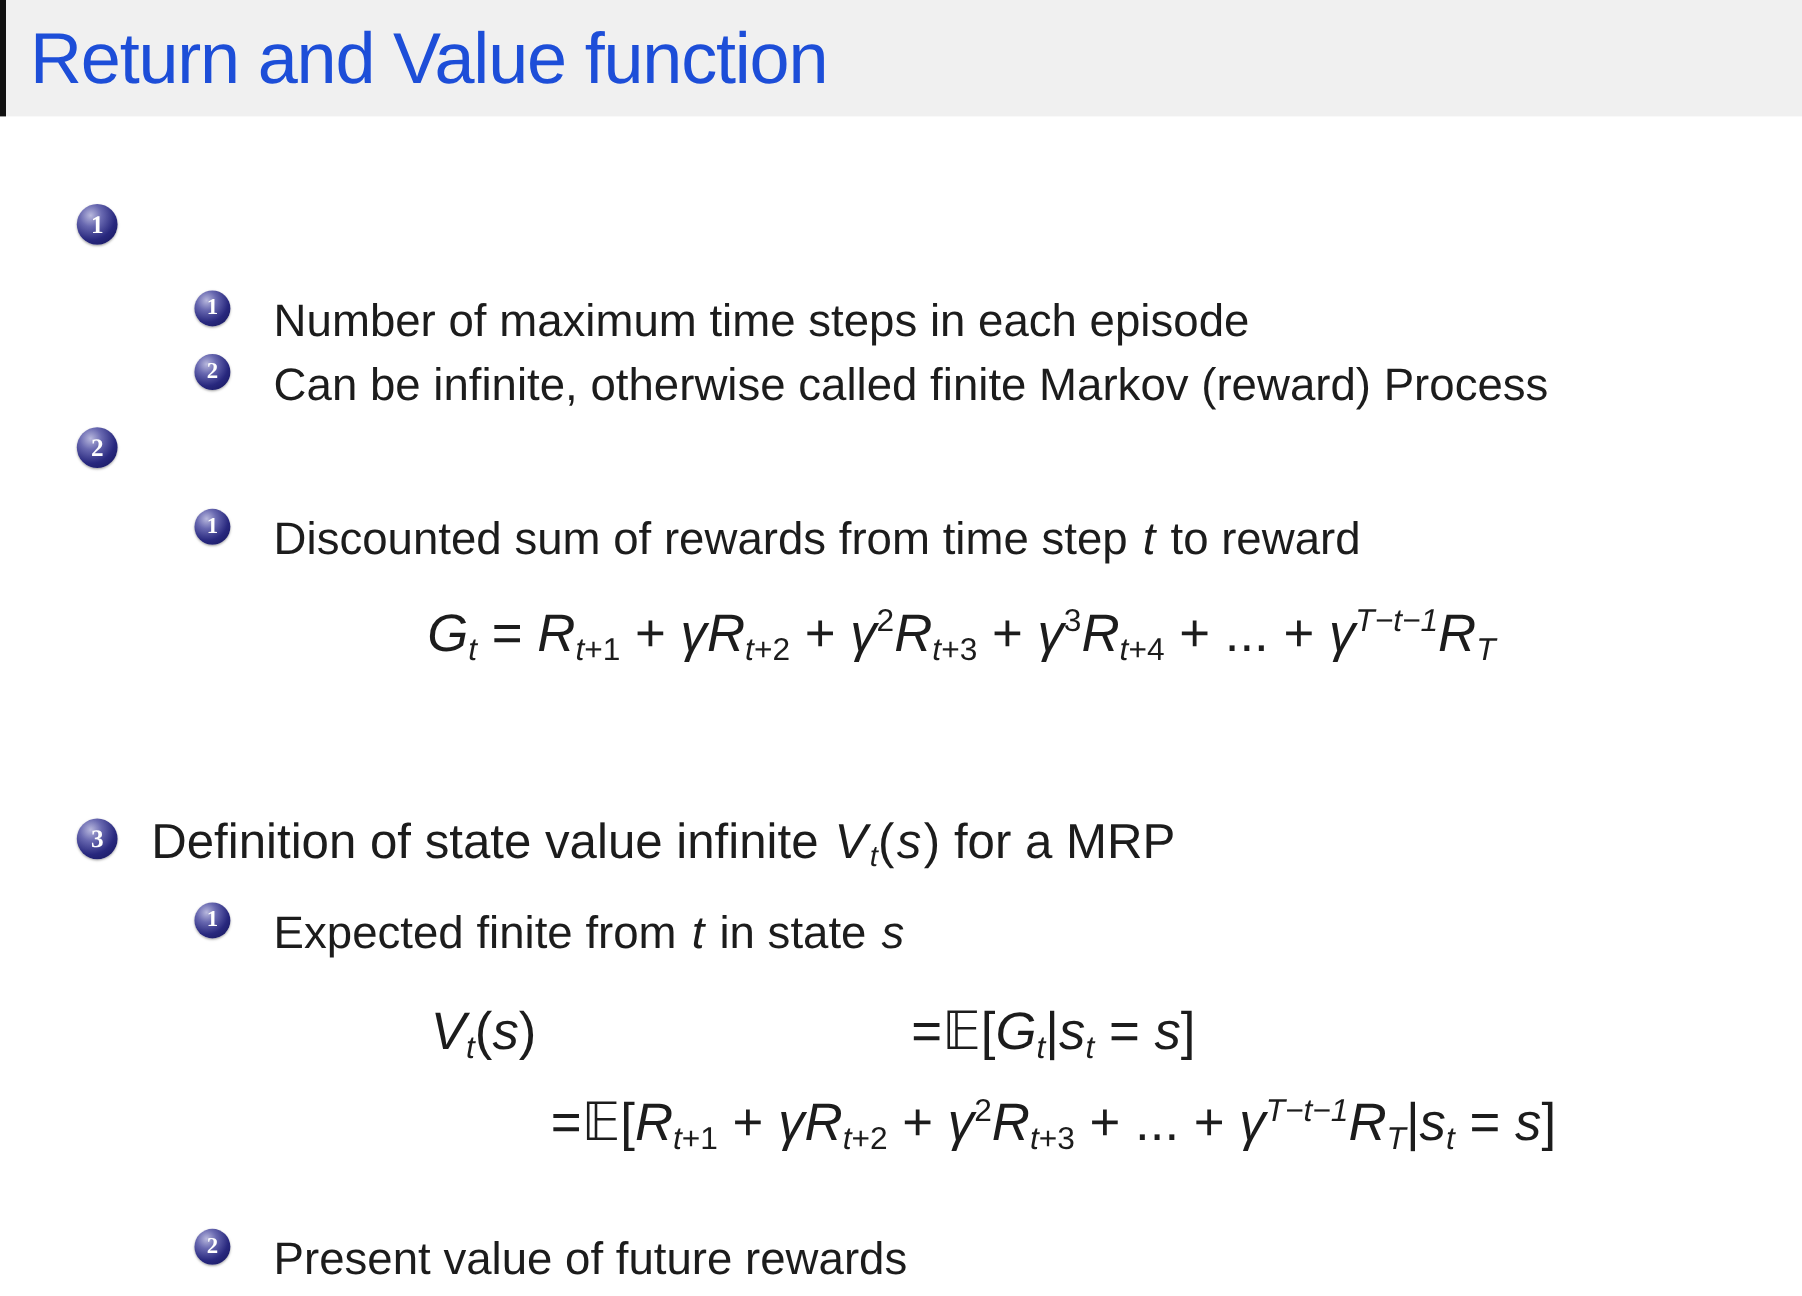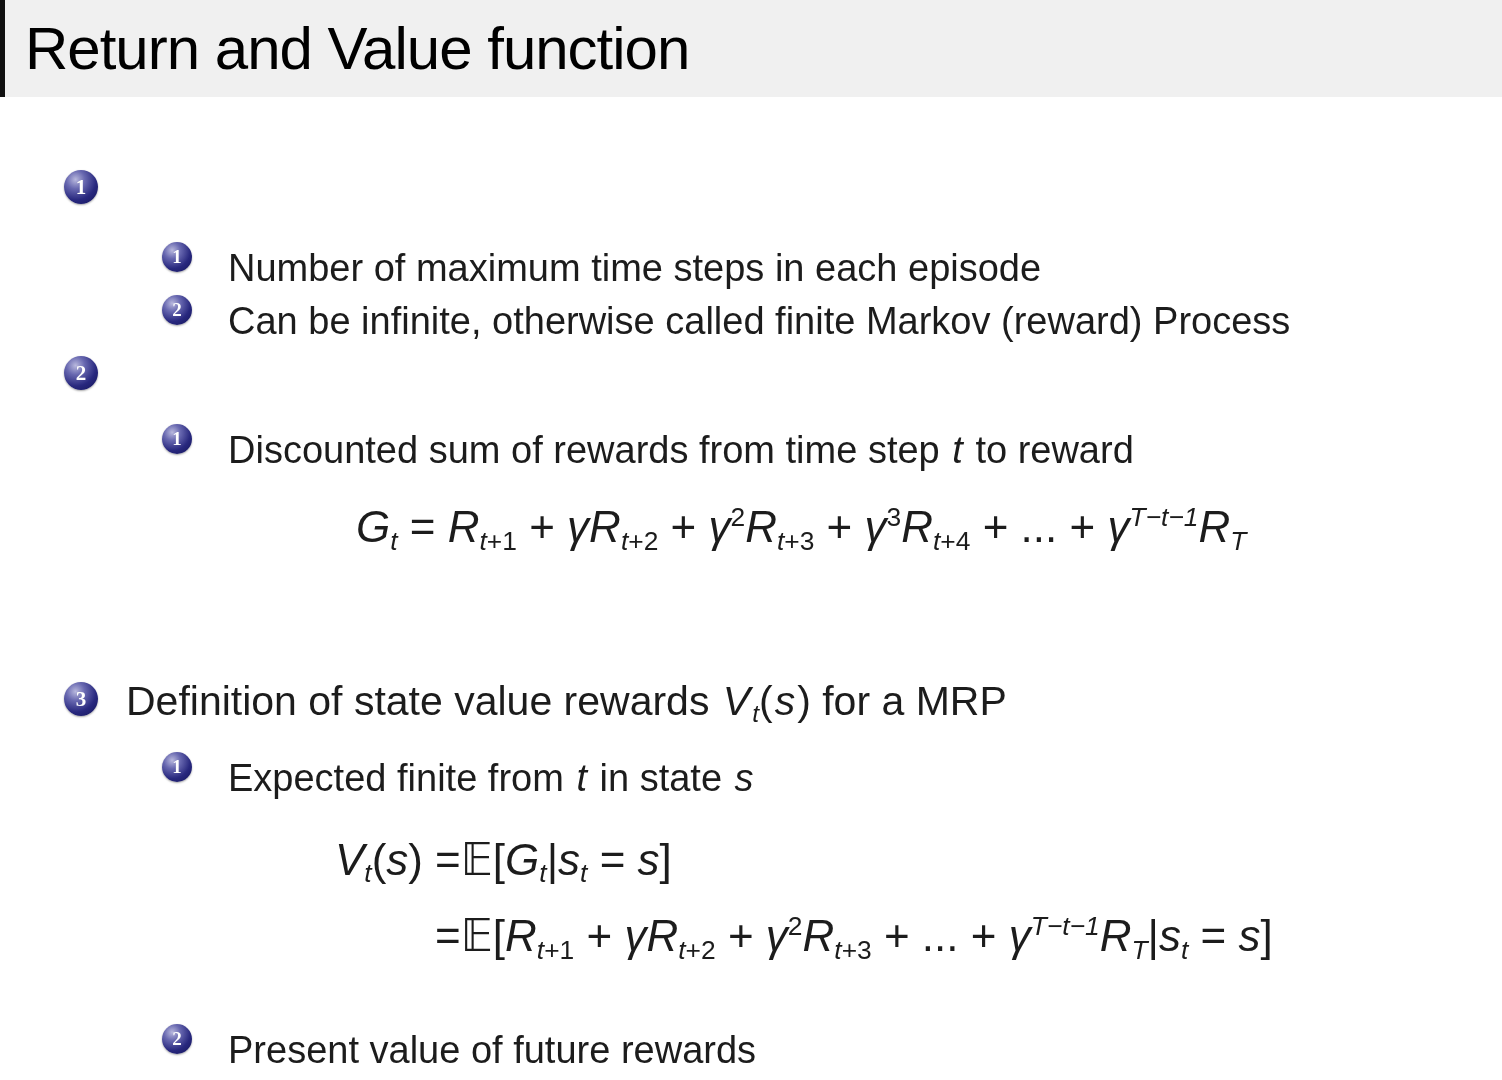--- a/index.html
+++ b/index.html
@@ -8,21 +8,21 @@
     background:#ffffff;color:#1c1c1c;
     font-family:"Liberation Sans", sans-serif;
   }
   
   .titlebar{
     position:absolute;top:0;left:0;width:1502px;height:97px;
     background:#f0f0f0;border-left:5px solid #101010;box-sizing:border-box;
   }
   .titlebar h1{
     margin:0;padding:14px 0 0 20px;
-    font-size:60px;font-weight:500;letter-spacing:-1px;color:#000000;
+    font-size:60px;font-weight:500;letter-spacing:-1px;color:#1d4ed8;
   }
   
   .row{position:absolute;display:flex;align-items:flex-start;}
   .badge{
     flex:0 0 auto;border-radius:50%;
     background:radial-gradient(circle at 34% 28%, #b8b8dd 0%, #6868b0 28%, #28287e 62%, #131356 100%);
     color:#ffffff;display:flex;align-items:center;justify-content:center;
     font-family:"Liberation Serif", serif;font-weight:bold;
     box-shadow:0 1px 2px rgba(0,0,0,0.35);
   }
@@ -39,22 +39,22 @@
   .r-item3{top:678px;left:64px;}
   .r-item3s1{top:746px;left:162px;}
   .r-item3s2{top:1018px;left:162px;}
   
   .math{font-size:44px;line-height:1.1;white-space:nowrap;}
   .g-formula{position:absolute;top:503px;left:356px;}
   .eqgrid{
     position:absolute;top:836px;left:335px;
     display:grid;grid-template-columns:auto auto;column-gap:12px;row-gap:24px;
   }
-  .eq-lhs{text-align:right;}
-  .eq-rhs{text-align:left;}
+  .eq-lhs{text-align:right;margin-left:24px;}
+  .eq-rhs{text-align:center;}
   .m-n{font-style:normal;}
   .m-i{font-style:italic;}
   .m-sub,.m-subn{font-size:0.60em;vertical-align:-0.28em;letter-spacing:0;}
   .m-sub{font-style:italic;}
   .m-sup,.m-supn{font-size:0.60em;vertical-align:0.62em;}
   .m-sup{font-style:italic;}
   .m-bb{font-style:normal;font-family:"DejaVu Sans", sans-serif;}
   .txt .m-i{padding:0 2px;}
 </style>
 </head>
@@ -84,21 +84,21 @@
 
 <div class="row lvl2 r-item2s1">
   <span class="badge">1</span>
   <span class="txt"><span class="m-n">Discounted sum of rewards from time step</span><span class="m-i"> t </span><span class="m-n">to reward</span></span>
 </div>
 
 <div class="math g-formula"><span class="m-i">G</span><span class="m-sub">t</span><span class="m-n"> = </span><span class="m-i">R</span><span class="m-sub">t</span><span class="m-subn">+1</span><span class="m-n"> + </span><span class="m-i">γ</span><span class="m-i">R</span><span class="m-sub">t</span><span class="m-subn">+2</span><span class="m-n"> + </span><span class="m-i">γ</span><span class="m-supn">2</span><span class="m-i">R</span><span class="m-sub">t</span><span class="m-subn">+3</span><span class="m-n"> + </span><span class="m-i">γ</span><span class="m-supn">3</span><span class="m-i">R</span><span class="m-sub">t</span><span class="m-subn">+4</span><span class="m-n"> + ... + </span><span class="m-i">γ</span><span class="m-sup">T−t−1</span><span class="m-i">R</span><span class="m-sub">T</span></div>
 
 <div class="row lvl1 r-item3">
   <span class="badge">3</span>
-  <span class="txt"><span class="m-n">Definition of state value rewards </span><span class="m-i">V</span><span class="m-sub">t</span><span class="m-n">(</span><span class="m-i">s</span><span class="m-n">)</span><span class="m-n"> for a MRP</span></span>
+  <span class="txt"><span class="m-n">Definition of state value infinite </span><span class="m-i">V</span><span class="m-sub">t</span><span class="m-n">(</span><span class="m-i">s</span><span class="m-n">)</span><span class="m-n"> for a MRP</span></span>
 </div>
 
 <div class="row lvl2 r-item3s1">
   <span class="badge">1</span>
   <span class="txt"><span class="m-n">Expected finite from</span><span class="m-i"> t </span><span class="m-n">in state</span><span class="m-i"> s</span></span>
 </div>
 
 <div class="eqgrid math">
   <span class="eq-lhs"><span class="m-i">V</span><span class="m-sub">t</span><span class="m-n">(</span><span class="m-i">s</span><span class="m-n">)</span></span>
   <span class="eq-rhs"><span class="m-n">=</span><span class="m-bb">𝔼</span><span class="m-n">[</span><span class="m-i">G</span><span class="m-sub">t</span><span class="m-n">|</span><span class="m-i">s</span><span class="m-sub">t</span><span class="m-n"> = </span><span class="m-i">s</span><span class="m-n">]</span></span>

